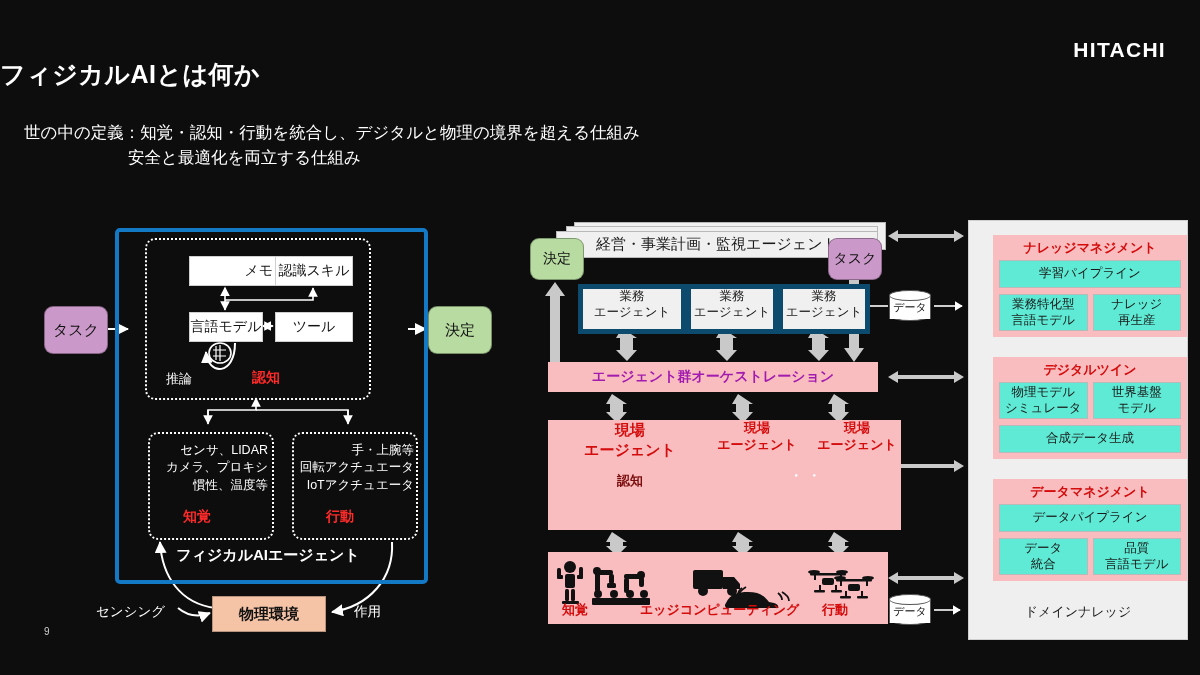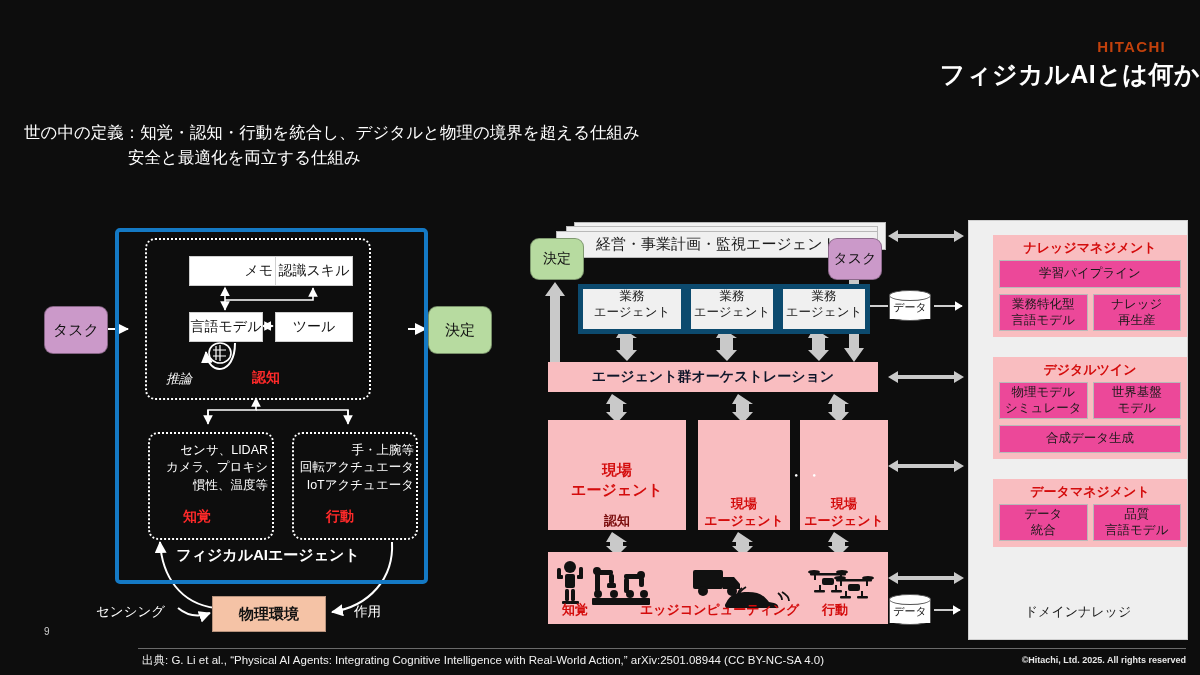--- a/index.html
+++ b/index.html
@@ -6,24 +6,24 @@
   body{
     width:1200px;height:675px;background:#0d0d0d;overflow:hidden;
     font-family:"Liberation Sans","DejaVu Sans",sans-serif;
     color:#ffffff;position:relative;
   }
   .slide{position:relative;width:1200px;height:675px;}
 
   
   .hitachi-logo{
     position:absolute;top:38px;right:34px;
-    font-size:15px;font-weight:bold;letter-spacing:1.3px;color:#c2410c;
+    font-size:21px;font-weight:bold;letter-spacing:1.3px;color:#ffffff;
   }
   .slide-title{
-    position:absolute;top:58px;left:0;width:1200px;text-align:right;
+    position:absolute;top:58px;left:0;width:1200px;text-align:left;
     font-size:25px;font-weight:bold;color:#ffffff;letter-spacing:.5px;
   }
   .lead{
     position:absolute;left:24px;top:120px;width:1160px;
     font-size:16.5px;line-height:1.52;color:#ffffff;
   }
   .lead div{white-space:nowrap;}
   .lead .indent{padding-left:104px;}
   .hl-red{color:#ff2020;font-weight:bold;}
 
@@ -64,21 +64,21 @@
     position:absolute;border-radius:9px;display:flex;align-items:center;justify-content:center;
     font-size:15px;color:#111;border:1px solid rgba(0,0,0,.35);
   }
   .chip-task{left:14px;top:80px;width:62px;height:46px;background:#cb99c9;}
   .chip-dec{left:398px;top:80px;width:62px;height:46px;background:#b7dba0;}
 
   .label{position:absolute;font-size:13px;color:#ffffff;white-space:nowrap;}
   .label-red{position:absolute;font-size:14px;color:#ff2a2a;font-weight:bold;white-space:nowrap;}
 
   .ninchi{left:222px;top:143px;}
-  .suiron{left:136px;top:144px;font-style:italic;}
+  .suiron{left:136px;top:144px;}
   .chikaku{left:153px;top:282px;}
   .koudou{left:296px;top:282px;}
 
   .multiline{
     position:absolute;text-align:right;font-size:12.5px;line-height:1.38;color:#ffffff;white-space:nowrap;
   }
   .sensors{left:120px;top:216px;width:118px;}
   .actuators{left:262px;top:216px;width:122px;}
 
   .agent-title{
@@ -112,28 +112,28 @@
     position:absolute;background:#f0f0f0;border:5px solid #0c4a6e;color:#1a1a1a;
     display:flex;flex-direction:column;align-items:center;justify-content:flex-start;
     font-size:12.5px;line-height:1.25;white-space:nowrap;
   }
   .ab1{left:48px;top:62px;width:98px;height:40px;}
   .ab2{left:156px;top:62px;width:82px;height:40px;}
   .ab3{left:248px;top:62px;width:82px;height:40px;}
 
   .orch{
     position:absolute;left:18px;top:140px;width:330px;height:30px;background:#f9bdc0;
-    color:#0f172a;font-weight:bold;font-size:14px;
+    color:#a21caf;font-weight:bold;font-size:14px;
     display:flex;align-items:center;justify-content:center;white-space:nowrap;
   }
 
   .field{
     position:absolute;background:#f9bdc0;color:#d40c0c;font-weight:bold;
-    display:flex;flex-direction:column;align-items:center;justify-content:flex-end;
-    white-space:nowrap;text-align:center;
+    display:flex;flex-direction:column;align-items:center;justify-content:flex-start;
+    white-space:nowrap;text-align:center;padding-left:13px;
   }
   .f1{left:18px;top:198px;width:138px;height:110px;font-size:15px;line-height:1.3;}
   .f2{left:168px;top:198px;width:92px;height:110px;font-size:13px;line-height:1.3;}
   .f3{left:270px;top:198px;width:88px;height:110px;font-size:13px;line-height:1.3;}
   .f1 .sub{font-size:13px;font-weight:bold;color:#7a0c0c;margin-top:14px;}
 
   .edge{
     position:absolute;left:18px;top:330px;width:340px;height:72px;background:#f9bdc0;
   }
   .edge .lbl{position:absolute;bottom:5px;color:#d40c0c;font-weight:bold;font-size:13px;white-space:nowrap;}
@@ -148,21 +148,21 @@
   .panel{
     position:absolute;left:438px;top:-2px;width:218px;height:418px;background:#efefef;
     border:1px solid #cfcfcf;
   }
   .grp{position:absolute;background:#f9bdc0;left:24px;width:194px;}
   .grp .ghead{
     text-align:center;color:#d40c0c;font-weight:bold;font-size:13px;padding:4px 0 3px;white-space:nowrap;
   }
   .grp .row{display:flex;gap:5px;padding:0 6px 6px;}
   .gcell{
-    background:#ec4899;border:1px solid #b9b9b9;color:#1a1a1a;font-size:12.5px;
+    background:#5eead4;border:1px solid #b9b9b9;color:#1a1a1a;font-size:12.5px;
     display:flex;flex-direction:column;align-items:center;justify-content:center;
     flex:1;min-height:22px;line-height:1.25;white-space:nowrap;text-align:center;padding:2px 0;
   }
   .g1{top:14px;}
   .g2{top:136px;}
   .g3{top:258px;}
   .domain-lbl{
     position:absolute;left:12px;top:382px;width:194px;text-align:center;
     color:#1a1a1a;font-size:13px;white-space:nowrap;
   }
@@ -486,34 +486,32 @@
           </div>
         </div>
         <div class="row">
           <div class="gcell">合成データ生成</div>
         </div>
       </div>
 
       <div class="grp g3">
         <div class="ghead">データマネジメント</div>
         <div class="row">
+          <div class="gcell">データパイプライン</div>
+        </div>
+        <div class="row">
           <div class="gcell">
             <span>データ</span>
             <span>統合</span>
           </div>
           <div class="gcell">
             <span>品質</span>
             <span>言語モデル</span>
           </div>
         </div>
       </div>
 
       <div class="domain-lbl">ドメインナレッジ</div>
     </div>
   </div>
 
-  <div class="footer">
-    <div class="rule"></div>
-    <div class="cite">出典: G. Li et al., “Physical AI Agents: Integrating Cognitive Intelligence with Real-World Action,” arXiv:2501.08944 (CC BY-NC-SA 4.0)</div>
-    <div class="copy">©Hitachi, Ltd. 2025. All rights reserved</div>
-  </div>
 
 </div>
 
 </body></html>

